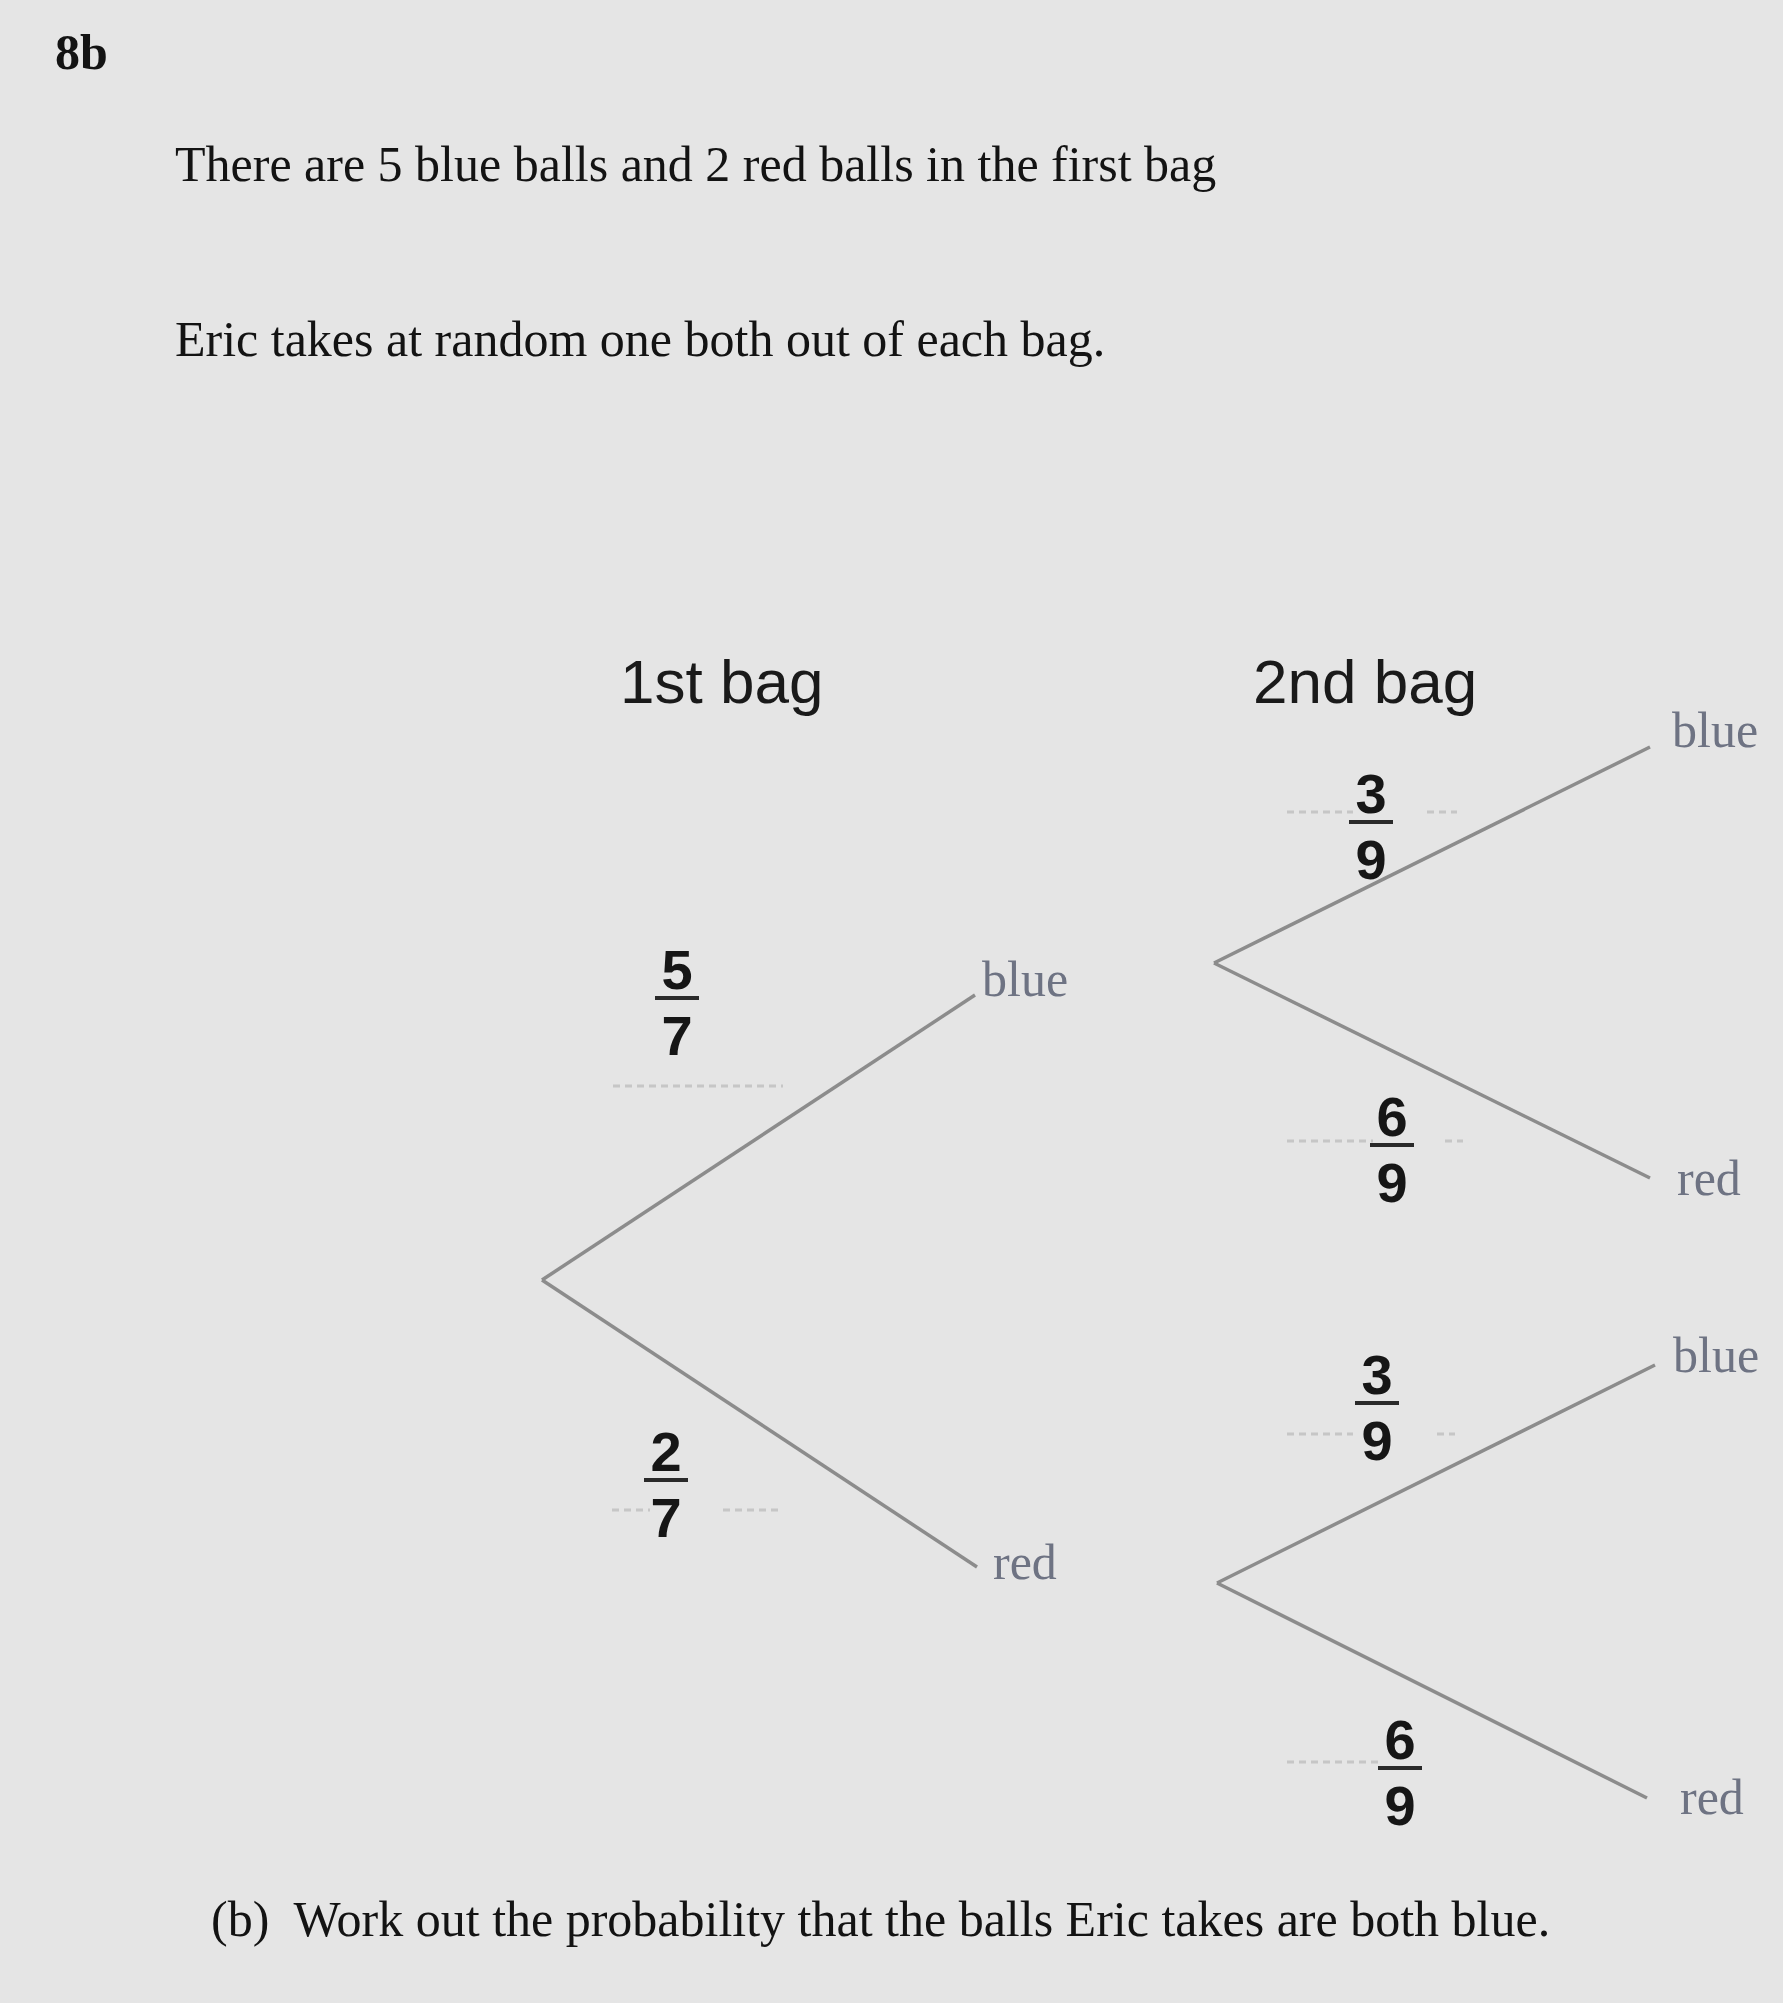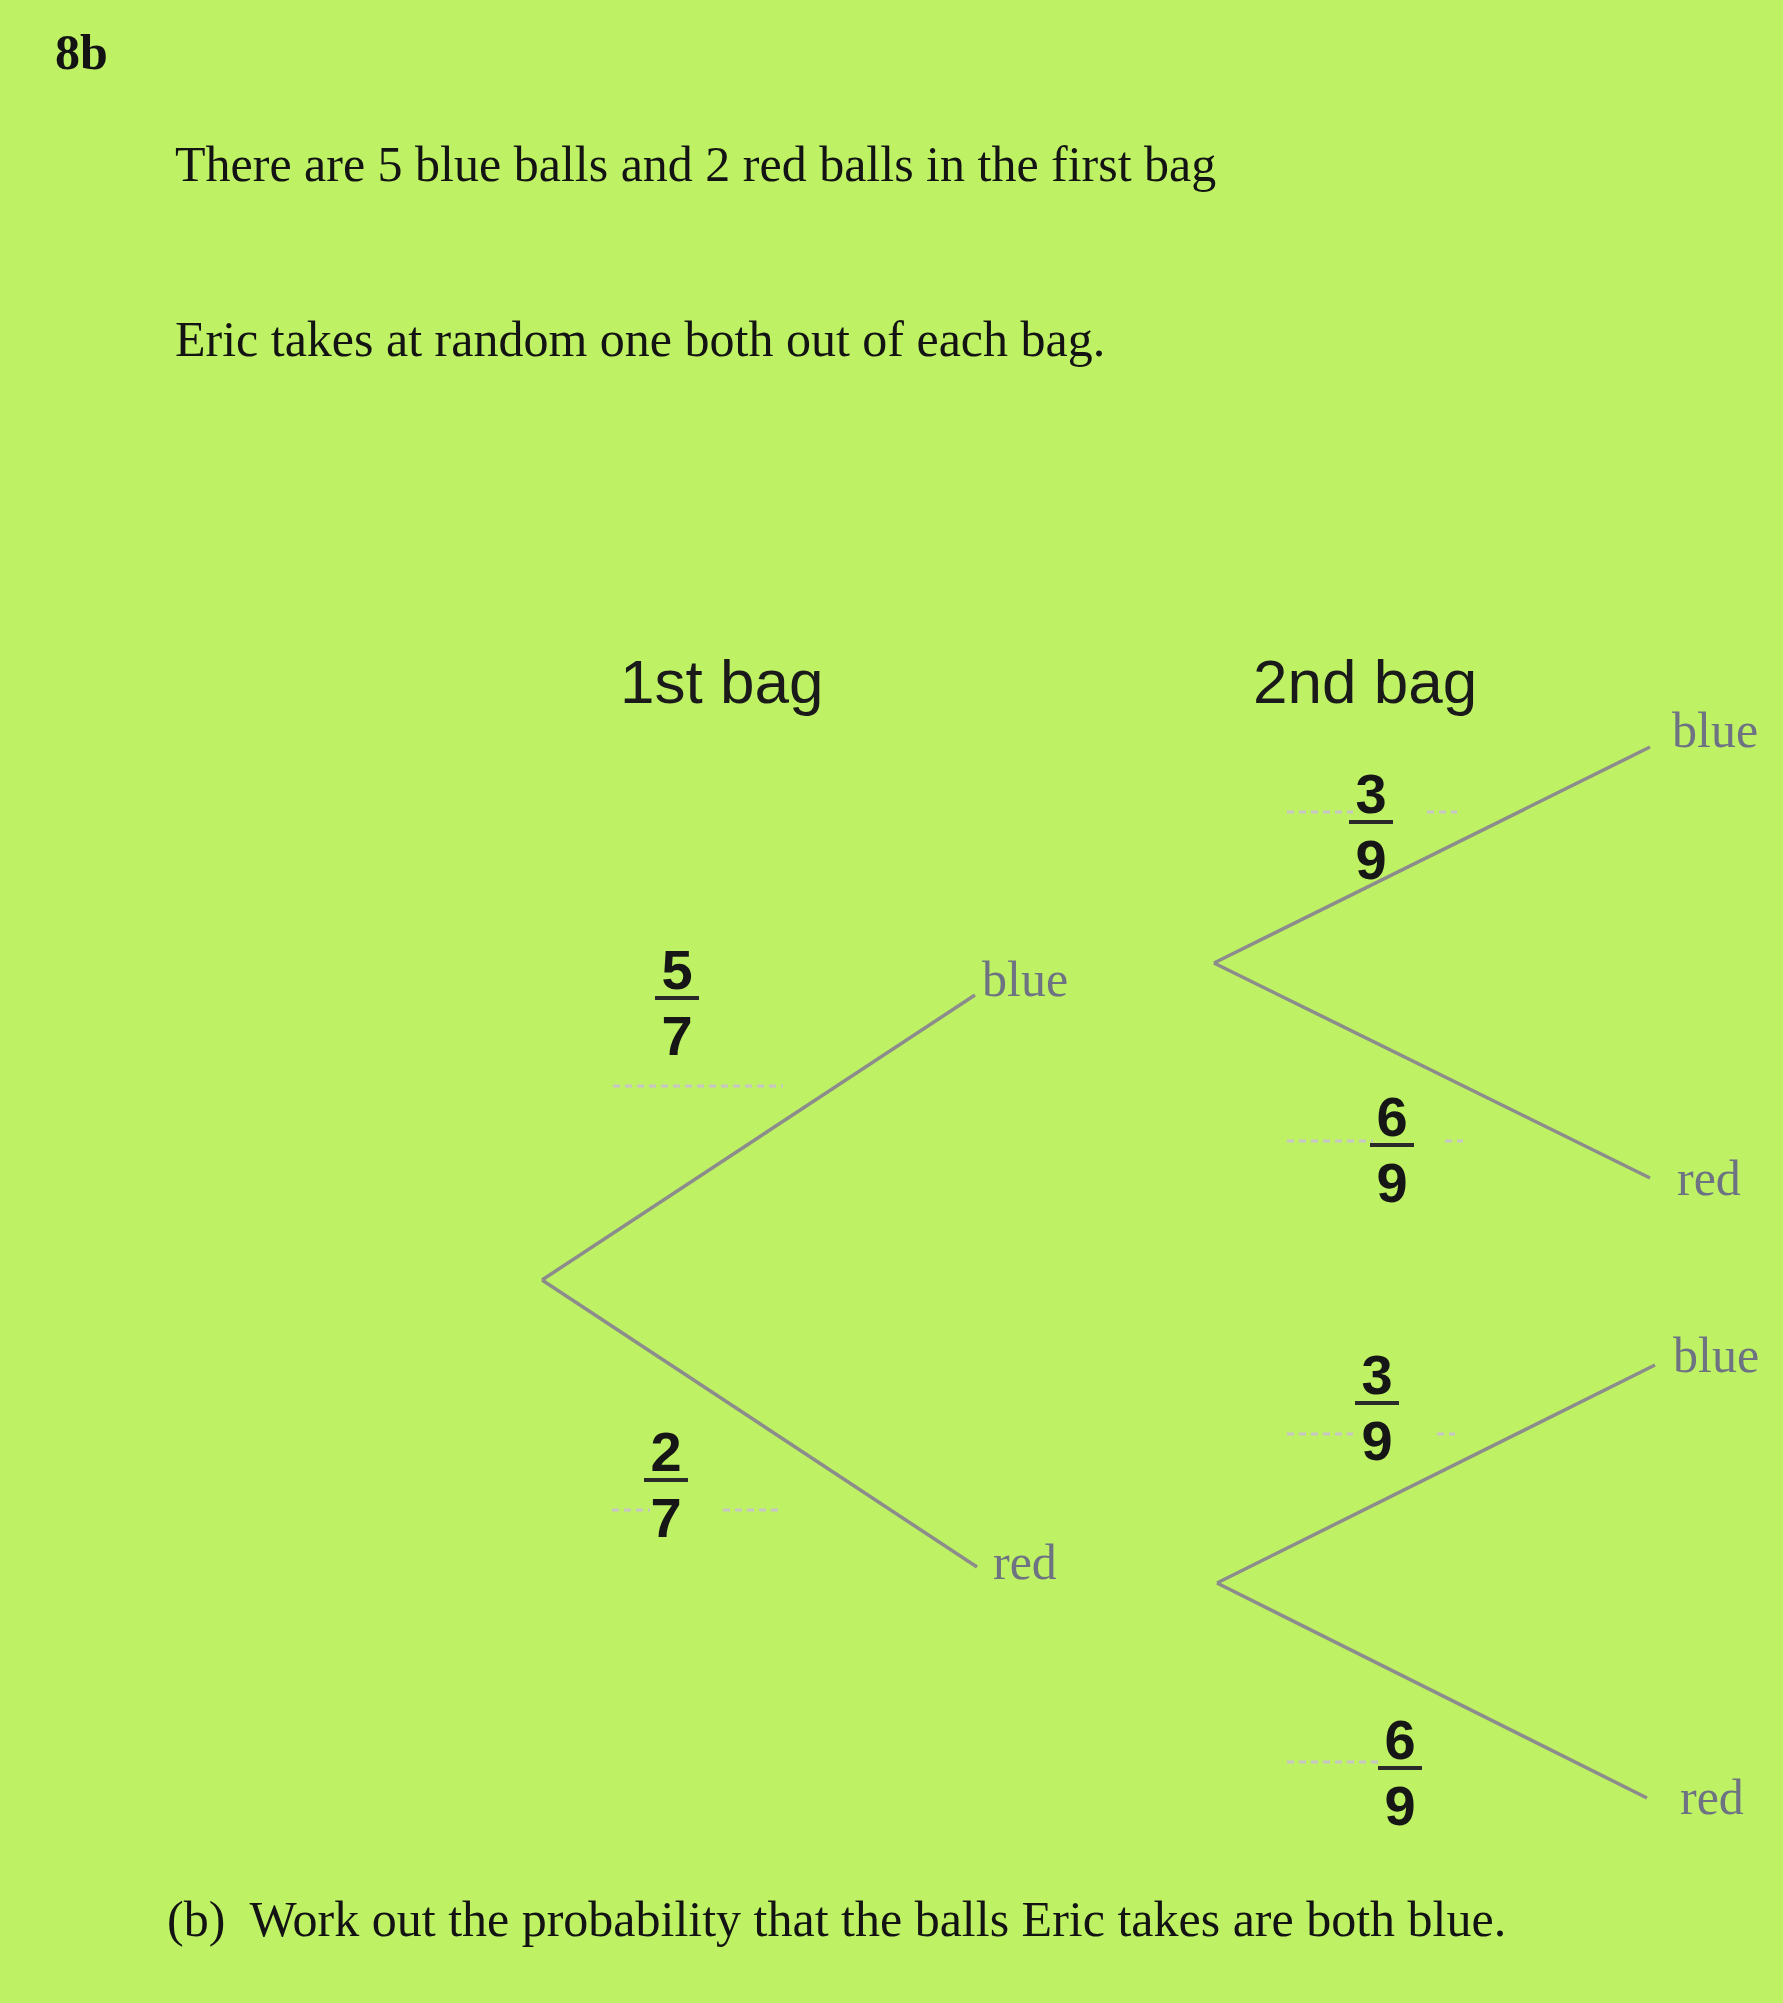--- a/index.html
+++ b/index.html
@@ -1,33 +1,33 @@
 <!DOCTYPE html>
 <html><head>
 <meta charset="utf-8">
 <style>
   html,body{margin:0;padding:0;background:#ffffff;}
   .page{
     position:relative;
     width:1783px;height:2003px;
-    background:#bef264;
+    background:#e5e5e5;
     overflow:hidden;
     font-family:"Liberation Serif", serif;
     color:#131313;
     text-decoration:underline;
   }
   .abs{position:absolute;white-space:nowrap;}
   .body-line{
     font:50px/1 "Liberation Serif", serif;
     color:#131313;
   }
   .qnum{
     font:bold 50px/1 "Liberation Serif", serif;
   }
-  .pre{white-space:pre;}
+  .pre{white-space:pre;margin-left:44px;}
   .bag-header{
     font:62px/1 "Liberation Sans", sans-serif;
     color:#1a1a1a;
   }
   .leaf{
     font:50px/1 "Liberation Serif", serif;
     color:#6e7383;
   }
   .frac{
     position:absolute;

